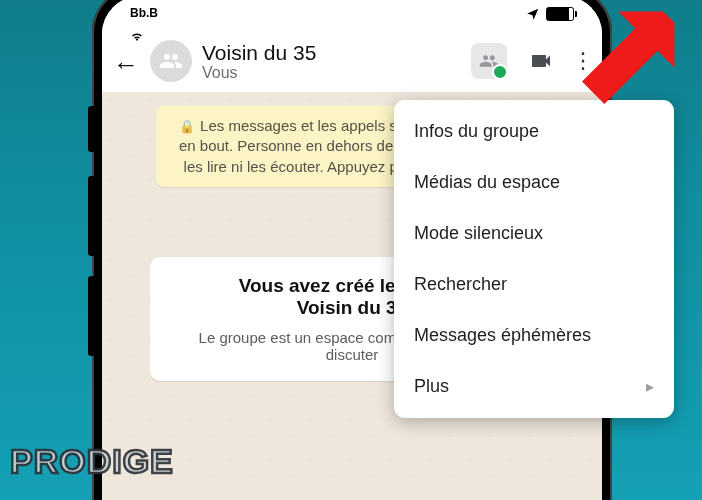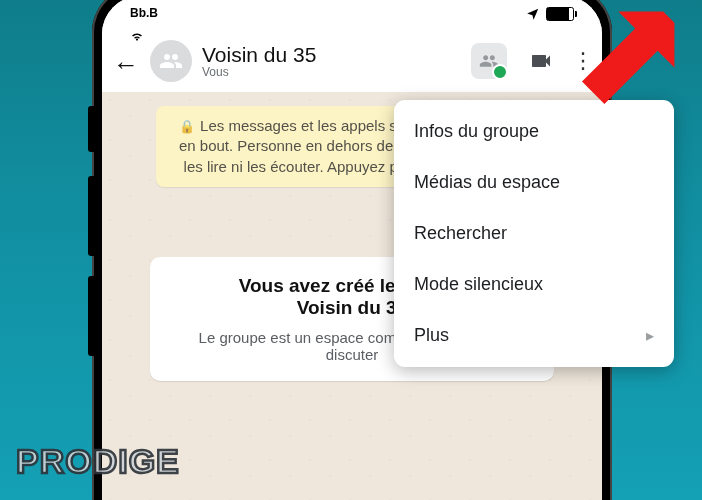--- a/index.html
+++ b/index.html
@@ -16,41 +16,41 @@
   .status .r{display:flex;align-items:center;gap:6px;}
   .batt{width:26px;height:12px;border:1.5px solid #000;border-radius:2.5px;position:relative;}
   .batt:after{content:"";position:absolute;right:-4px;top:3px;width:2.5px;height:6px;background:#000;border-radius:0 1px 1px 0;}
   .batt i{display:block;width:85%;height:100%;background:#000;}
   .hdr{background:#fff;display:flex;align-items:center;padding:8px 10px 10px 10px;gap:10px;}
   .back{font-size:26px;color:#121212;width:28px;text-align:center;}
   .gavatar{width:42px;height:42px;border-radius:50%;background:#d9dbdd;display:flex;align-items:center;justify-content:center;}
   .gavatar svg{width:24px;height:24px;fill:#fff;}
   .titlebox{flex:1;line-height:1.1;}
   .gname{font-size:21px;color:#111;font-weight:500;}
-  .gsub{font-size:12px;color:#6a6f73;}
+  .gsub{font-size:16px;color:#6a6f73;}
   .ico{width:42px;height:42px;display:flex;align-items:center;justify-content:center;position:relative;}
   .grpi{width:36px;height:36px;border-radius:8px;background:#e6e7e8;display:flex;align-items:center;justify-content:center;}
   .grpi svg{width:20px;height:20px;fill:#95999c;}
   .dotg{position:absolute;right:2px;bottom:2px;width:12px;height:12px;border-radius:50%;background:#1fa855;border:2px solid #fff;}
   .dots{font-size:22px;color:#333;width:20px;}
   .chat{position:relative;height:800px;background:#efe7dc;
         background-image:radial-gradient(circle at 20% 20%,rgba(0,0,0,.03) 1px,transparent 1px),
                           radial-gradient(circle at 70% 60%,rgba(0,0,0,.03) 1px,transparent 1px);
         background-size:40px 40px;padding:14px 18px;box-sizing:border-box;display:flex;flex-direction:column;align-items:center;gap:70px;}
   .sys{background:#fdf4c5;color:#54524a;font-size:15px;text-align:center;padding:10px 16px;border-radius:8px;max-width:360px;box-shadow:0 1px 1px rgba(0,0,0,.08);line-height:1.35;}
   .sys .lock{font-size:13px;margin-right:4px;opacity:.7;}
   .card{background:#fff;border-radius:10px;padding:18px 22px;max-width:360px;text-align:center;color:#111;box-shadow:0 1px 1px rgba(0,0,0,.1);}
   .card .t1{font-weight:700;font-size:19px;} .card .t2{font-weight:700;font-size:19px;margin-bottom:10px;}
   .card .d{font-size:15px;color:#5a5e62;}
   .menu{position:absolute;right:28px;top:100px;width:280px;background:#fff;border-radius:11px;box-shadow:0 4px 18px rgba(0,0,0,.28);padding:6px 0;z-index:50;}
   .mi{padding:15px 20px;font-size:18px;color:#1c1e21;display:flex;align-items:center;justify-content:space-between;cursor:pointer;}
   .mi .chev{font-size:16px;color:#9a9da0;}
   .arrow{position:absolute;right:22px;top:6px;z-index:60;}
   .arrow svg{width:140px;height:140px;}
-  .wm{position:absolute;left:16px;bottom:22px;z-index:70;opacity:.92;}
+  .wm{position:absolute;left:10px;bottom:22px;z-index:70;opacity:.92;}
   .wm .p{font:700 34px/1 Arial;color:#cfd3d6;-webkit-text-stroke:2.5px #2e353b;letter-spacing:1px;}
   .wm .m{font:700 16px/1 Arial;color:#2e353b;letter-spacing:2px;margin-top:-2px;}
 </style>
 </head>
 <body>
 
 <div class="bg">
 
   <div class="phone">
     <div class="vbtn a"></div>
@@ -124,24 +124,27 @@
   </div>
 
   <div class="menu">
     <div class="mi">
         <span>Infos du groupe</span>
       </div>
     <div class="mi">
         <span>Médias du espace</span>
       </div>
     <div class="mi">
+        <span>Mode silencieux</span>
+      </div>
+    <div class="mi">
         <span>Rechercher</span>
       </div>
     <div class="mi">
-        <span>Mode silencieux</span>
+        <span>Messages éphémères</span>
       </div>
     <div class="mi">
         <span>Plus</span>
         <span class="chev">▸</span>
       </div>
   </div>
 
   <div class="arrow">
     <svg viewBox="0 0 100 100">
       <polygon points="92,4 60,4 72,16 34,54 50,70 88,32 100,44 100,12" fill="#ef1a1a" transform="translate(-4,0)"></polygon>

